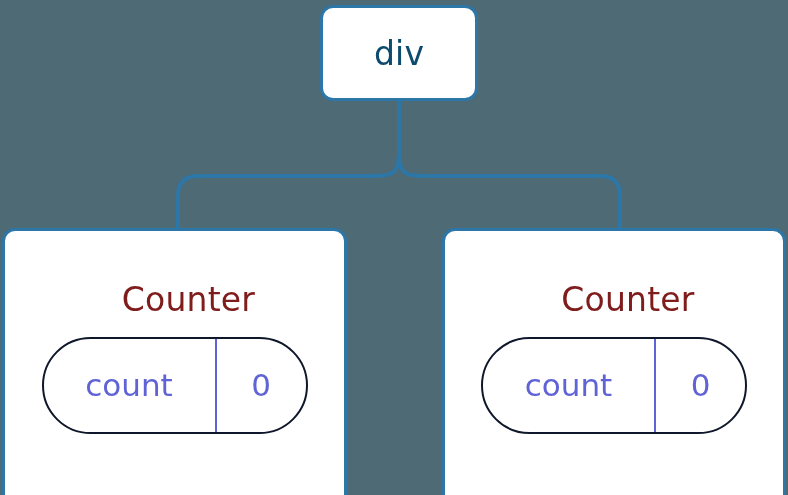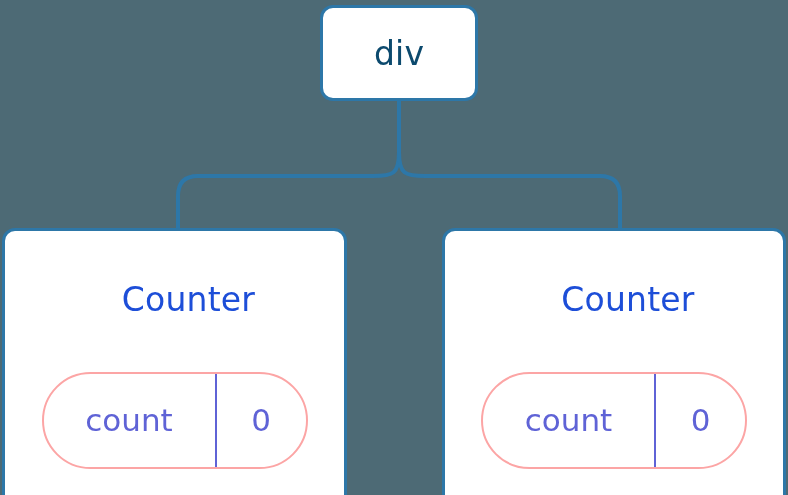--- a/index.html
+++ b/index.html
@@ -66,34 +66,34 @@
     top: 228px;
     height: 290px;              
     display: flex;
     flex-direction: column;
     align-items: center;
   }
   #child-node-0 { left: 2px;   width: 345px; }
   #child-node-1 { left: 442px; width: 344px; }
 
   .child-title {
-    color: #1d4ed8;
+    color: #7f1d1d;
     font-size: 33px;
     line-height: 1;
     letter-spacing: 0.2px;
     margin-top: 52px;
     margin-left: 28px;
   }
 
   
   .state-pill {
-    margin-top: 56px;
+    margin-top: 21px;
     width: 266px;
     height: 97px;
-    border: 2px solid #fca5a5;
+    border: 2px solid #0f172a;
     border-radius: 49px;
     box-sizing: border-box;
     display: flex;
     align-items: stretch;
     overflow: hidden;
   }
   .pill-key {
     flex: 0 0 173px;
     border-right: 2px solid #5f63d6;
     display: flex;

